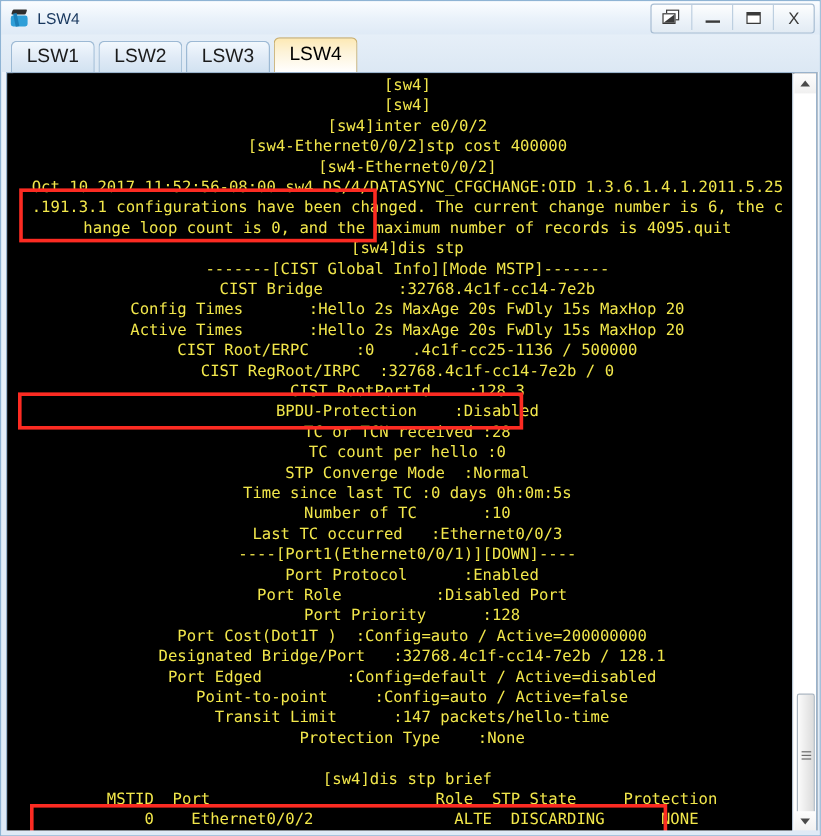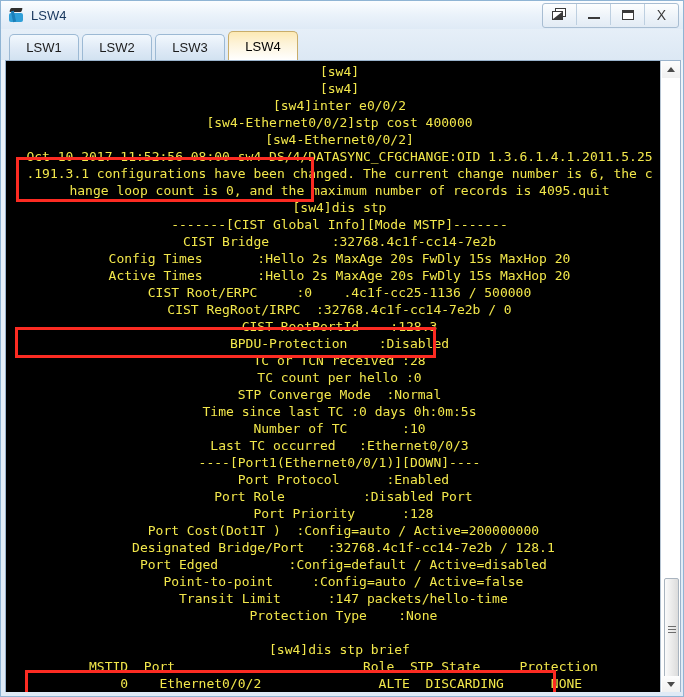--- a/index.html
+++ b/index.html
@@ -154,21 +154,21 @@
     height: 29px;
   }
   .tab {
     height: 26px;
     min-width: 70px;
     padding: 0 12px;
     margin-right: 3px;
     display: flex;
     align-items: center;
     justify-content: center;
-    font-size: 13px;
+    font-size: 16px;
     color: #1b1b1b;
     border: 1px solid #9cb9d4;
     border-bottom: none;
     border-radius: 5px 5px 0 0;
     box-sizing: border-box;
     background: linear-gradient(to bottom, #f2f8fd 0%, #dfeaf6 55%, #d2e2f1 100%);
     font-family: "Liberation Sans", sans-serif;
     white-space: nowrap;
   }
   .tab.active {

